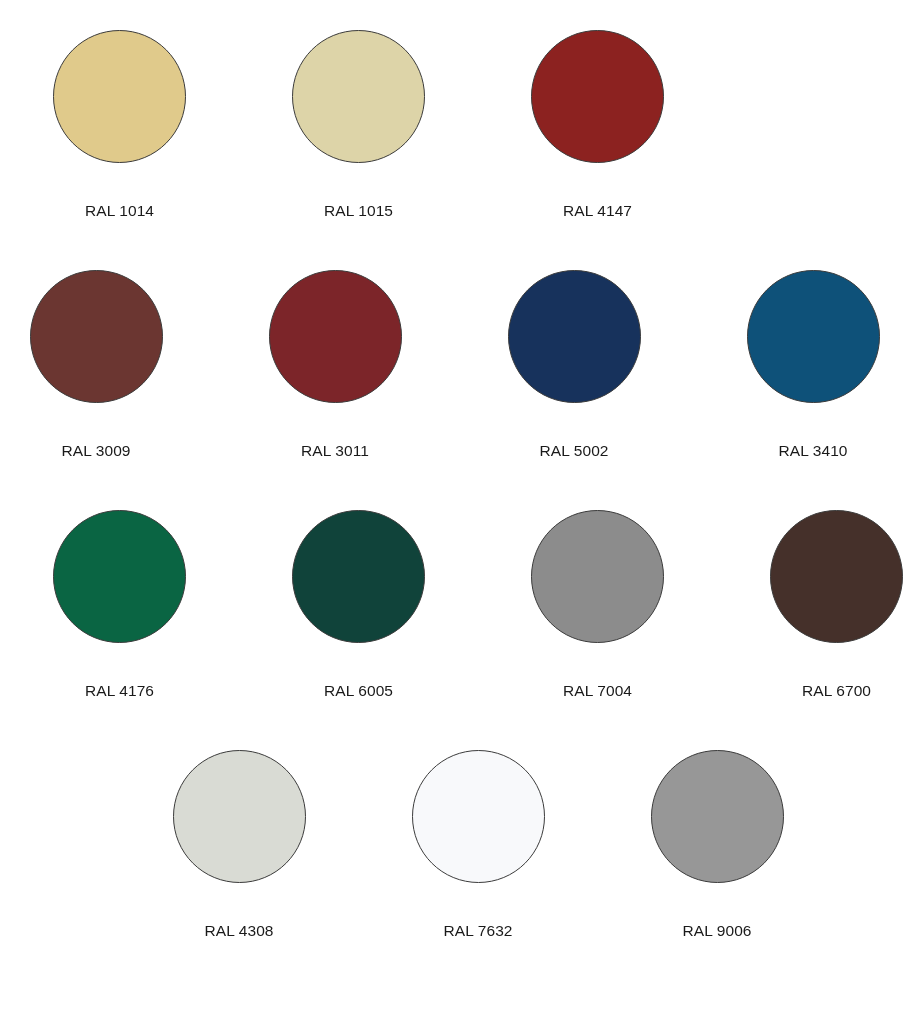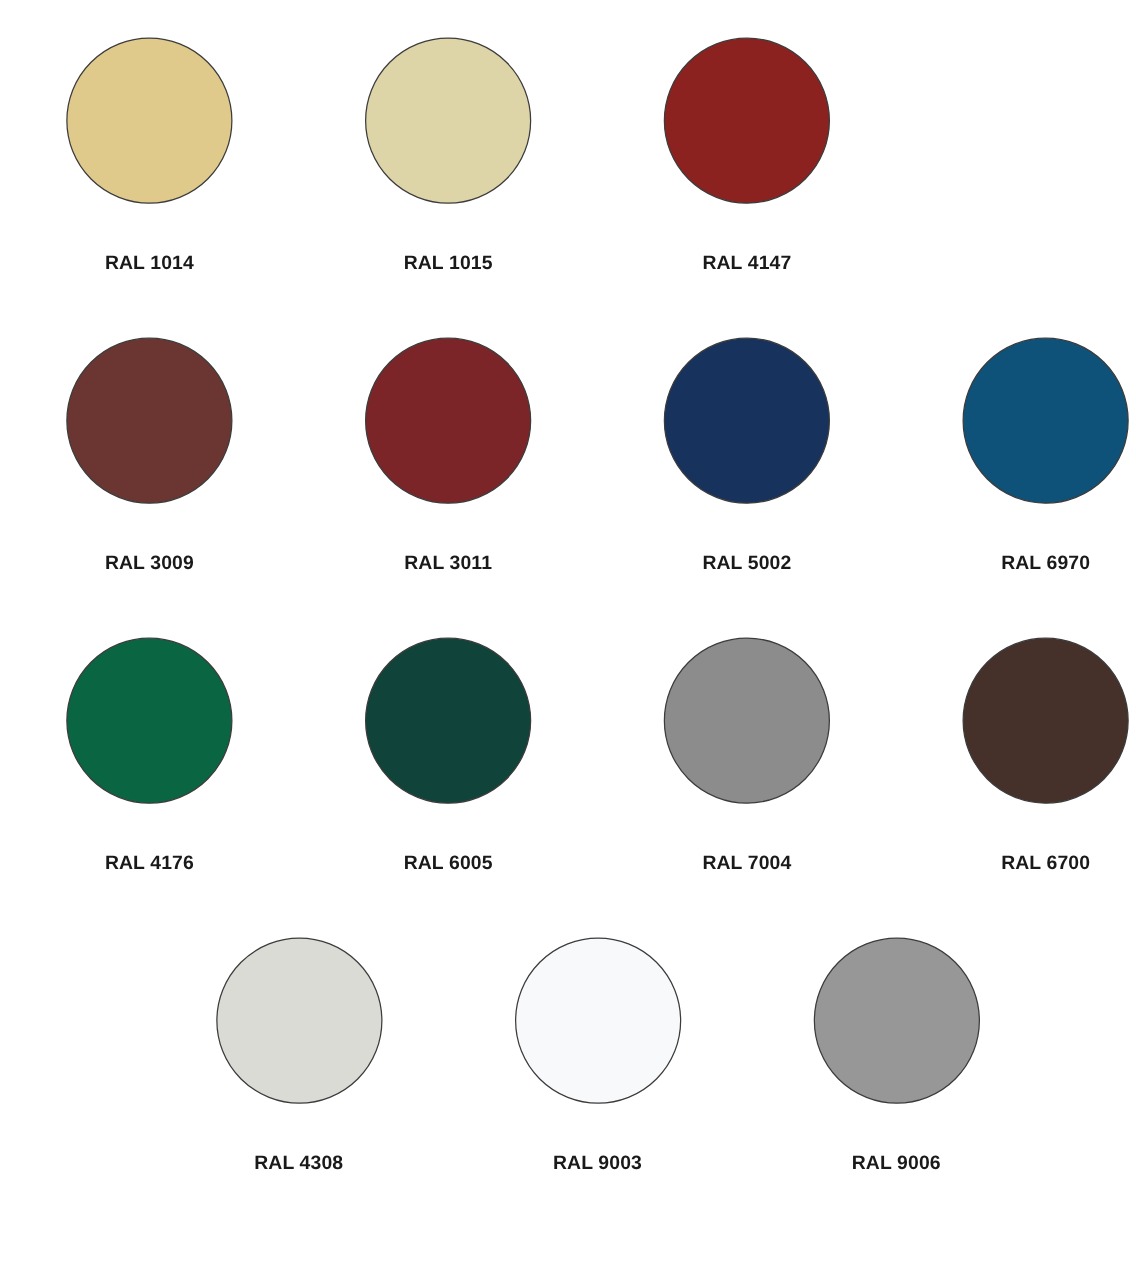--- a/index.html
+++ b/index.html
@@ -27,31 +27,30 @@
   .swatch-row {
     position: absolute;
     left: 0;
     width: 909px;
     display: flex;
     flex-direction: row;
     align-items: flex-start;
   }
 
   .swatch-row.row-0 { top: 30px; }
-  .swatch-row.row-1 { top: 270px; }
+  .swatch-row.row-1 { top: 270px; justify-content: center; }
   .swatch-row.row-2 { top: 510px; }
   .swatch-row.row-3 { top: 750px; padding-left: 118px; }
 
   .swatch-cell {
     width: 239px;
     display: flex;
     flex-direction: column;
     align-items: center;
     flex: 0 0 auto;
-    font-weight: bold;
   }
 
   .swatch-disc {
     width: 133px;
     height: 133px;
     border-radius: 50%;
     border: 1px solid #3c3c3c;
     box-sizing: border-box;
     display: block;
   }
@@ -92,21 +91,21 @@
       <div class="swatch-cell">
         <div class="swatch-disc" style="background: rgb(124, 37, 41); border-color: rgb(60, 60, 60);"></div>
         <div class="swatch-label">RAL 3011</div>
       </div>
       <div class="swatch-cell">
         <div class="swatch-disc" style="background: rgb(23, 50, 92); border-color: rgb(60, 60, 60);"></div>
         <div class="swatch-label">RAL 5002</div>
       </div>
       <div class="swatch-cell">
         <div class="swatch-disc" style="background: rgb(14, 81, 121); border-color: rgb(60, 60, 60);"></div>
-        <div class="swatch-label">RAL 6970</div>
+        <div class="swatch-label">RAL 3410</div>
       </div>
     </div>
     <div class="swatch-row row-2">
       <div class="swatch-cell">
         <div class="swatch-disc" style="background: rgb(10, 101, 67); border-color: rgb(60, 60, 60);"></div>
         <div class="swatch-label">RAL 4176</div>
       </div>
       <div class="swatch-cell">
         <div class="swatch-disc" style="background: rgb(16, 67, 58); border-color: rgb(60, 60, 60);"></div>
         <div class="swatch-label">RAL 6005</div>
@@ -120,20 +119,20 @@
         <div class="swatch-label">RAL 6700</div>
       </div>
     </div>
     <div class="swatch-row row-3" style="padding-left: 119.5px;">
       <div class="swatch-cell">
         <div class="swatch-disc" style="background: rgb(217, 219, 212); border-color: rgb(60, 60, 60);"></div>
         <div class="swatch-label">RAL 4308</div>
       </div>
       <div class="swatch-cell">
         <div class="swatch-disc" style="background: rgb(248, 249, 251); border-color: rgb(60, 60, 60);"></div>
-        <div class="swatch-label">RAL 9003</div>
+        <div class="swatch-label">RAL 7632</div>
       </div>
       <div class="swatch-cell">
         <div class="swatch-disc" style="background: rgb(151, 151, 151); border-color: rgb(60, 60, 60);"></div>
         <div class="swatch-label">RAL 9006</div>
       </div>
     </div>
   </div>
 
 </body></html>

